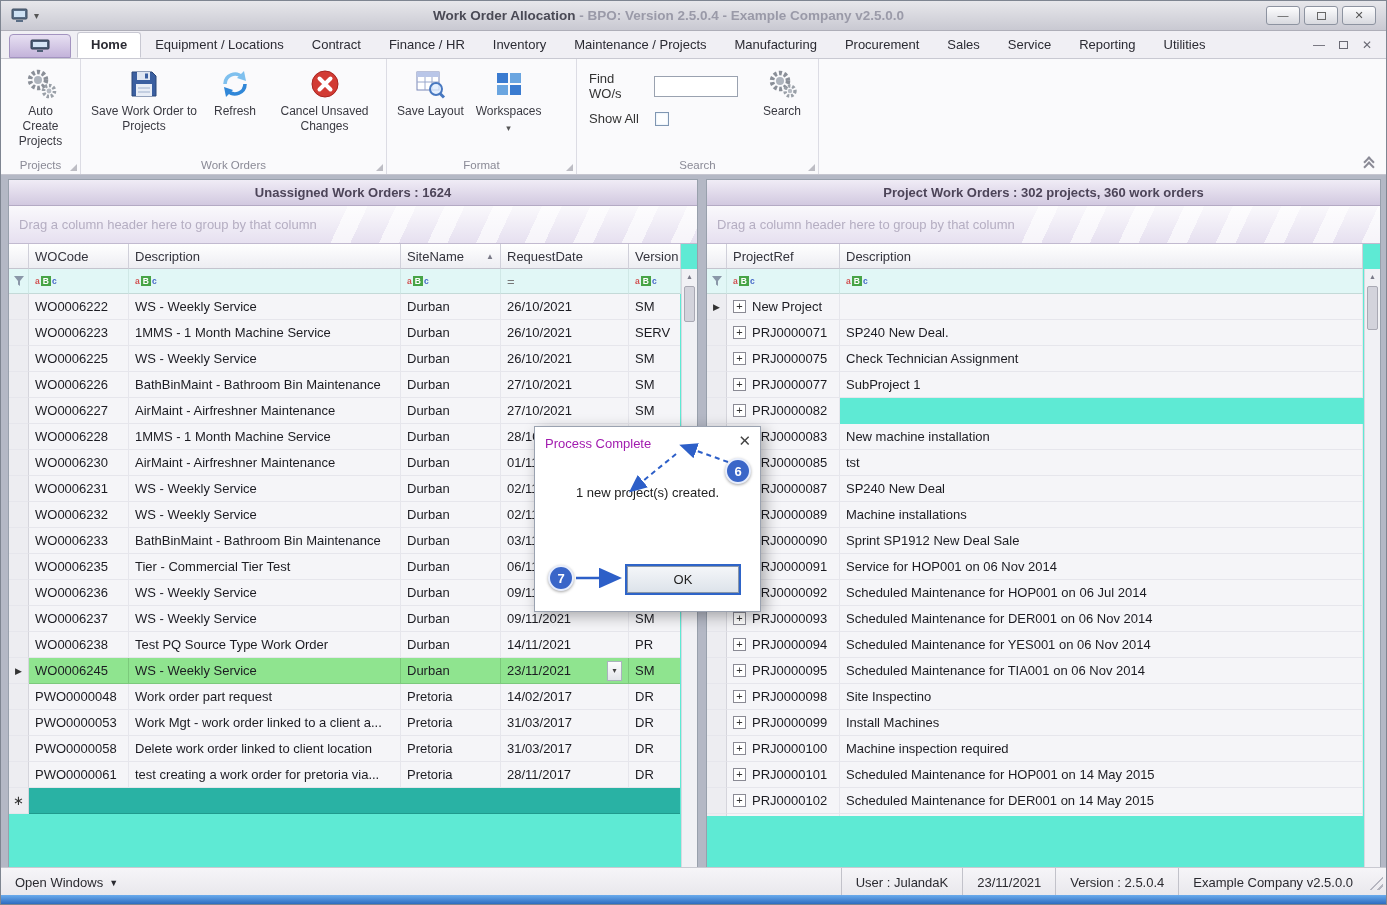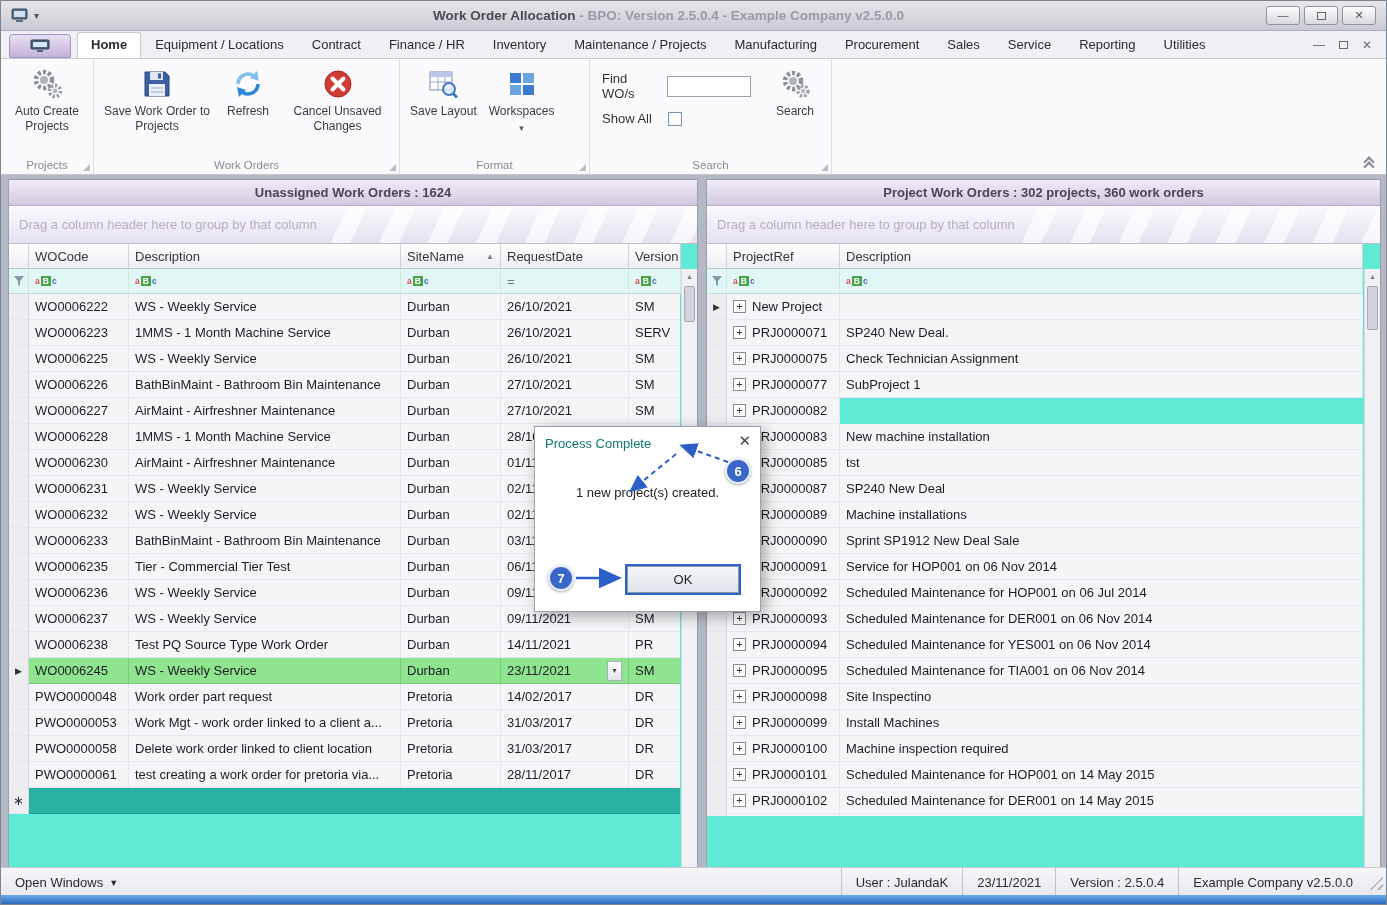--- a/index.html
+++ b/index.html
@@ -89,21 +89,21 @@
   
   .vscroll { position:absolute; top:89px; bottom:18px; right:0; width:16px; background:#f1f1f5; border-left:1px solid #d8d8e0; }
   .hscroll { position:absolute; left:0; right:17px; bottom:0; height:16px; background:#f1f1f5; border-top:1px solid #d8d8e0; display:flex; align-items:center; }
   .sb-arrow { width:15px; height:15px; display:flex; align-items:center; justify-content:center; font-size:7px; color:#7a7a88; }
   .vthumb { position:absolute; left:2px; width:11px; border:1px solid #a9a9b4; background:#d3d3dc; border-radius:2px; }
   .hthumb { height:11px; border:1px solid #a9a9b4; background:#d3d3dc; border-radius:2px; }
 
   
   .dialog { position:absolute; left:533px; top:425px; width:227px; height:186px; background:#fff;
     border:1px solid #9aa2b0; box-shadow:4px 4px 14px rgba(0,0,0,.32); z-index:40; }
-  .dlg-title { padding:9px 10px 0; color:#0f766e; }
+  .dlg-title { padding:9px 10px 0; color:#a21caf; }
   .dlg-close { position:absolute; right:9px; top:6px; font-size:15px; color:#444; line-height:1; cursor:default; }
   .dlg-msg { margin-top:34px; text-align:center; color:#222; }
   .dlg-ok { position:absolute; left:92px; top:139px; width:112px; height:27px;
     background:linear-gradient(#f4f6f9,#dde3ea); border:1px solid #8a97a8; box-shadow:0 0 0 2px #2e64c8;
     display:flex; align-items:center; justify-content:center; font-size:13px; color:#222; }
 
   
   .callout-svg { position:absolute; inset:0; z-index:60; pointer-events:none; }
   .cnum { position:absolute; z-index:61; width:26px; height:26px; border-radius:50%; background:#3a66c8;
     border:2px solid #e8eefc; box-shadow:0 1px 3px rgba(0,0,0,.35); color:#fff; font-weight:bold; font-size:13px;
@@ -165,21 +165,21 @@
     <div class="tab">Reporting</div>
     <div class="tab">Utilities</div>
     <div class="tabrow-right">
       <span>—</span>
       <span class="maxbox"></span>
       <span>✕</span>
     </div>
   </div>
 
   <div class="ribbon">
-    <div class="rgroup" style="width:93px;">
+    <div class="rgroup" style="width:80px;">
       <div class="rgroup-content">
         <div class="bigbtn">
           <svg viewBox="0 0 32 32">
               <circle cx="13" cy="12" r="8" fill="none" stroke="#8a8f98" stroke-width="4.5" stroke-dasharray="3 2.2"></circle>
               <circle cx="13" cy="12" r="4" fill="#aeb4bd"></circle>
               <circle cx="24" cy="23" r="5.5" fill="none" stroke="#9aa0a8" stroke-width="3.6" stroke-dasharray="2.4 1.8"></circle>
               <circle cx="24" cy="23" r="2.4" fill="#b5bac2"></circle>
             </svg>
           <span>Auto Create Projects</span>
         </div>

